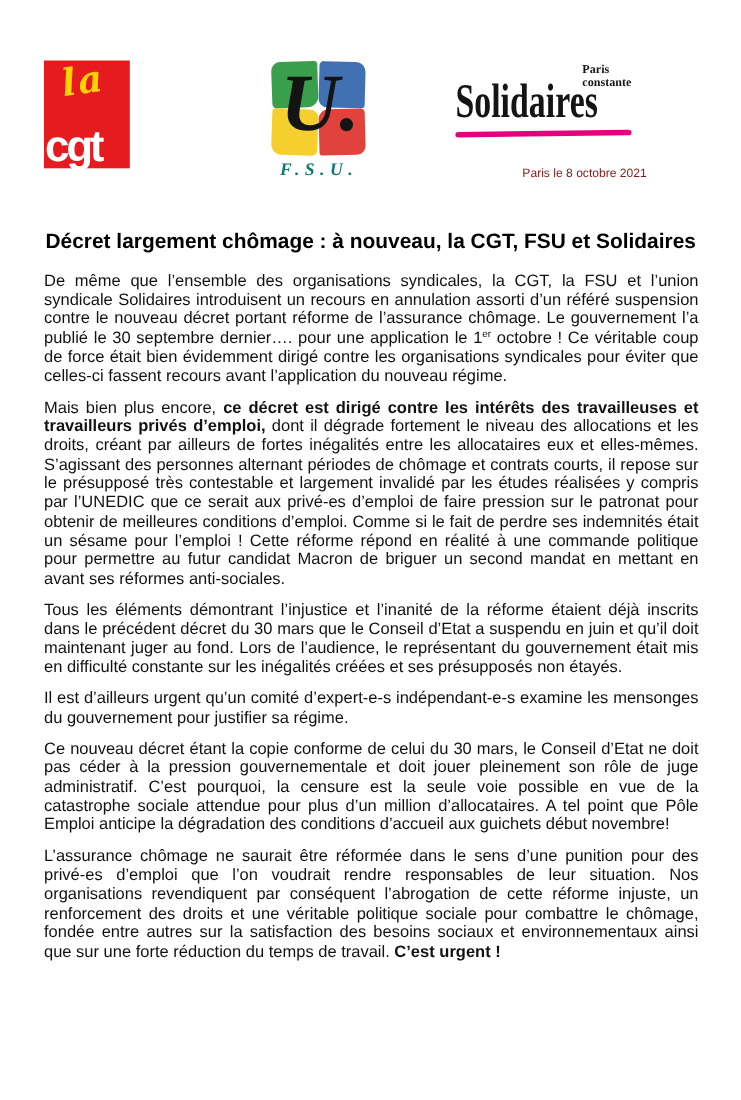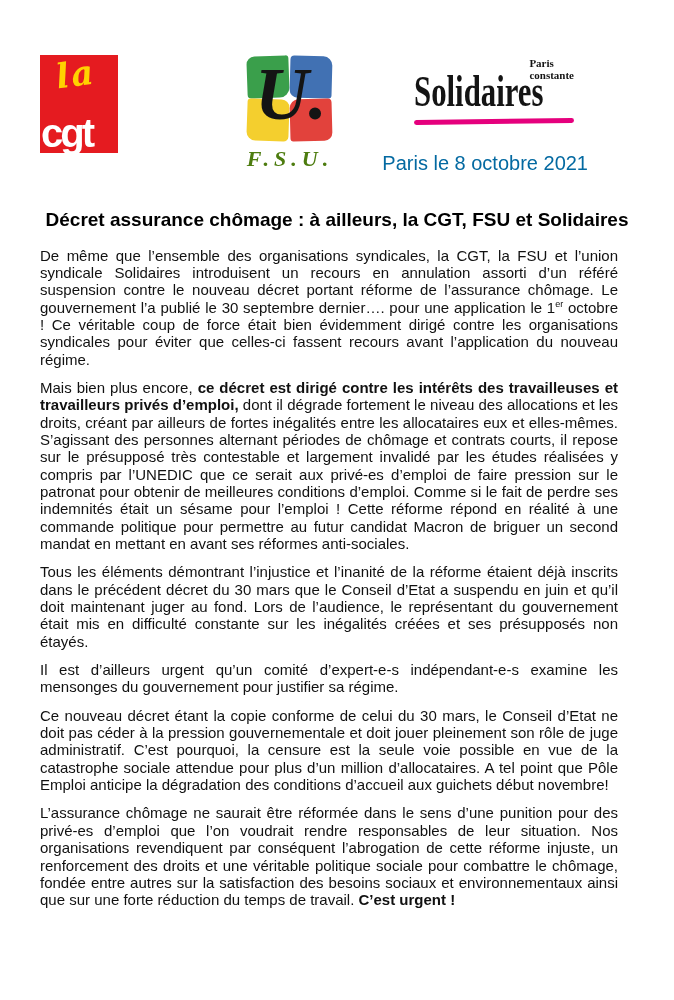--- a/index.html
+++ b/index.html
@@ -56,21 +56,21 @@
     text-align: center;
     font-family: "Liberation Serif", serif;
     font-style: italic; font-weight: bold;
     font-size: 74px; line-height: 104px;
     color: #141414;
   }
   .fsu-label {
     margin-top: 6px; text-align: center;
     font-family: "Liberation Serif", serif;
     font-style: italic; font-weight: bold;
-    font-size: 22px; letter-spacing: 5px; color: #4d7c0f;
+    font-size: 16px; letter-spacing: 5px; color: #0f766e;
     white-space: nowrap;
   }
 
   .solidaires-logo { position: absolute; left: 414px; top: 58px; width: 164px; height: 72px; }
   .solidaires-union {
     position: absolute; top: 0; right: 4px;
     font-family: "Liberation Serif", serif;
     font-weight: bold; font-size: 11px; line-height: 11.5px;
     color: #141414; text-align: left;
   }
@@ -82,34 +82,34 @@
     transform: scaleX(0.70); transform-origin: 0 50%;
   }
   .solidaires-underline {
     position: absolute; top: 61px; left: 0;
     width: 160px; height: 5px; border-radius: 3px;
     transform: rotate(-0.7deg);
   }
 
   .date-line {
     position: absolute; top: 152px; right: 86px;
-    font-size: 20px; color: #0369a1;
+    font-size: 11px; color: #7f1d1d;
   }
 
   
   .doc-title {
     margin: 12px 24px 0;
     text-align: center;
     font-weight: bold;
     font-size: 19px; line-height: 23.5px;
     color: #000000;
   }
 
   
-  .content { margin: 15px 56px 0 40px; }
+  .content { margin: 15px 39px 0 40px; }
   .content p {
     font-size: 15px;
     line-height: 17.35px;
     text-align: justify;
     margin-bottom: 11px;
     color: #111111;
   }
   .content p span.b { font-weight: bold; }
   .content p sup { font-size: 9px; line-height: 0; vertical-align: super; }
 </style>
@@ -142,21 +142,21 @@
         <div>constante</div>
       </div>
       <div class="solidaires-name">Solidaires</div>
       <div class="solidaires-underline" style="background-color: rgb(229, 0, 125);"></div>
     </div>
 
     <div class="date-line">Paris le 8 octobre 2021</div>
   </div>
 
   <div class="doc-title">
-    <div>Décret assurance chômage : à ailleurs, la CGT, FSU et Solidaires</div>
+    <div>Décret largement chômage : à nouveau, la CGT, FSU et Solidaires</div>
   </div>
 
   <div class="content">
     <p><span>De même que l’ensemble des organisations syndicales, la CGT, la FSU et l’union syndicale Solidaires introduisent un recours en annulation assorti d’un référé suspension contre le nouveau décret portant réforme de l’assurance chômage. Le gouvernement l’a publié le 30 septembre dernier…. pour une application le 1</span><sup>er</sup><span> octobre ! Ce véritable coup de force était bien évidemment dirigé contre les organisations syndicales pour éviter que celles-ci fassent recours avant l’application du nouveau régime.</span></p>
     <p><span>Mais bien plus encore, </span><span class="b">ce décret est dirigé contre les intérêts des travailleuses et travailleurs privés d’emploi,</span><span> dont il dégrade fortement le niveau des allocations et les droits, créant par ailleurs de fortes inégalités entre les allocataires eux et elles-mêmes. S’agissant des personnes alternant périodes de chômage et contrats courts, il repose sur le présupposé très contestable et largement invalidé par les études réalisées y compris par l’UNEDIC que ce serait aux privé-es d’emploi de faire pression sur le patronat pour obtenir de meilleures conditions d’emploi. Comme si le fait de perdre ses indemnités était un sésame pour l’emploi ! Cette réforme répond en réalité à une commande politique pour permettre au futur candidat Macron de briguer un second mandat en mettant en avant ses réformes anti-sociales.</span></p>
     <p><span>Tous les éléments démontrant l’injustice et l’inanité de la réforme étaient déjà inscrits dans le précédent décret du 30 mars que le Conseil d’Etat a suspendu en juin et qu’il doit maintenant juger au fond. Lors de l’audience, le représentant du gouvernement était mis en difficulté constante sur les inégalités créées et ses présupposés non étayés.</span></p>
     <p><span>Il est d’ailleurs urgent qu’un comité d’expert-e-s indépendant-e-s examine les mensonges du gouvernement pour justifier sa régime.</span></p>
     <p><span>Ce nouveau décret étant la copie conforme de celui du 30 mars, le Conseil d’Etat ne doit pas céder à la pression gouvernementale et doit jouer pleinement son rôle de juge administratif. C’est pourquoi, la censure est la seule voie possible en vue de la catastrophe sociale attendue pour plus d’un million d’allocataires. A tel point que Pôle Emploi anticipe la dégradation des conditions d’accueil aux guichets début novembre!</span></p>
     <p><span>L’assurance chômage ne saurait être réformée dans le sens d’une punition pour des privé-es d’emploi que l’on voudrait rendre responsables de leur situation. Nos organisations revendiquent par conséquent l’abrogation de cette réforme injuste, un renforcement des droits et une véritable politique sociale pour combattre le chômage, fondée entre autres sur la satisfaction des besoins sociaux et environnementaux ainsi que sur une forte réduction du temps de travail. </span><span class="b">C’est urgent !</span></p>
   </div>

